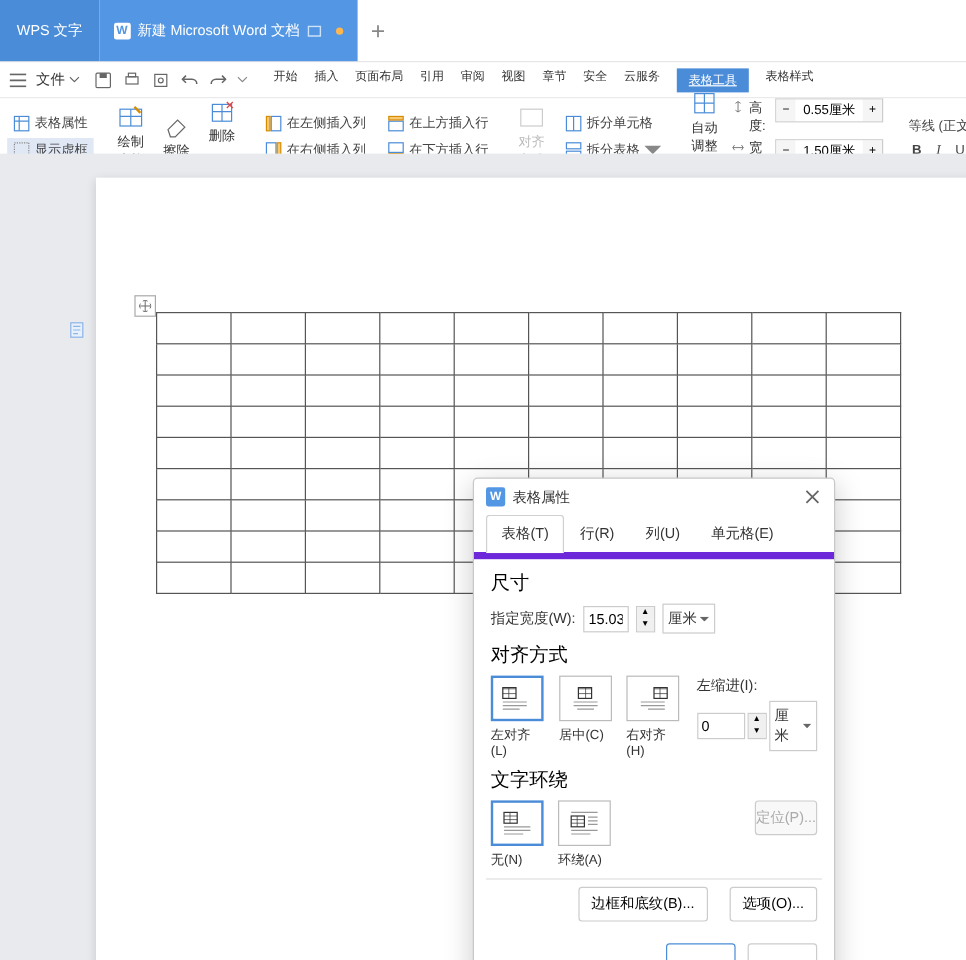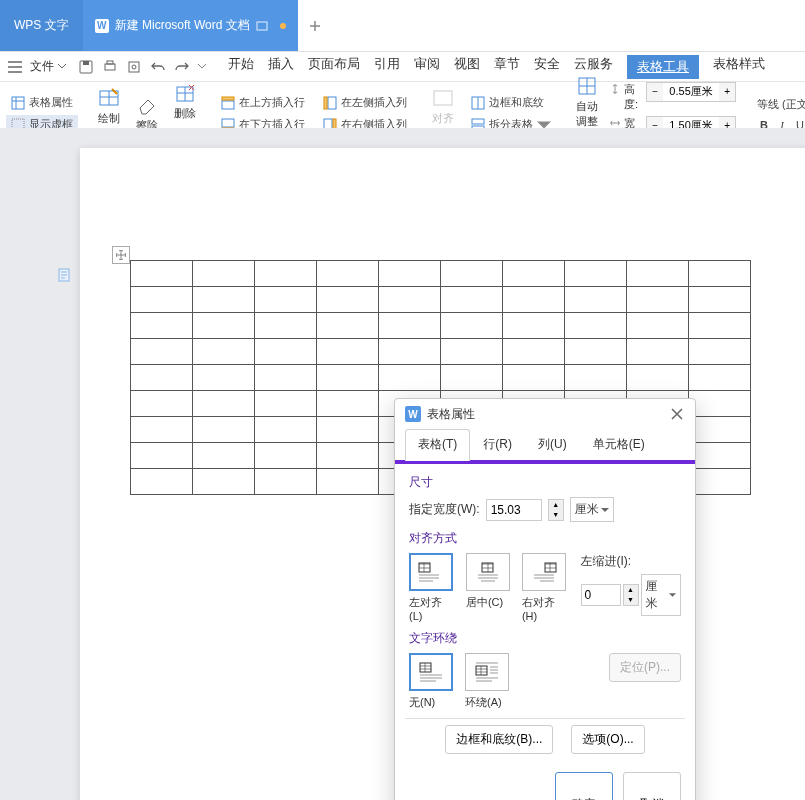--- a/index.html
+++ b/index.html
@@ -13,21 +13,21 @@
 .tab-doc .win-icon { width: 14px; height: 14px; background: #fff; border-radius: 2px; display: flex; align-items: center; justify-content: center; color: #5396e3; font-size: 10px; font-weight: bold; }
 .tab-add { width: 34px; display: flex; align-items: center; justify-content: center; }
 .tab-add svg { width: 12px; height: 12px; }
 
 
 .menubar { height: 30px; display: flex; align-items: center; padding: 0 8px; gap: 2px; border-bottom: 1px solid #e5e5e5; background: #fff; }
 .menubar .file-menu { display: flex; align-items: center; gap: 4px; padding: 2px 6px; font-size: 12px; }
 .menubar .qat { display: flex; align-items: center; gap: 8px; margin-left: 4px; margin-right: 12px; }
 .menubar .qat span { width: 16px; height: 16px; display: flex; align-items: center; justify-content: center; color: #666; }
 .menubar .tabs { display: flex; gap: 14px; margin-left: 8px; }
-.menubar .rtab { font-size: 13px; color: #333; cursor: pointer; }
+.menubar .rtab { font-size: 10px; color: #333; cursor: pointer; }
 .menubar .rtab.active { background: #4a8cd8; color: #fff; padding: 3px 10px; border-radius: 0; text-decoration: underline; }
 .menubar .rtab.style { color: #333; }
 
 
 .ribbon { height: 64px; background: #fff; display: flex; align-items: center; padding: 4px 6px; gap: 8px; border-bottom: 1px solid #d0d0d0; }
 .rgroup { display: flex; flex-direction: column; gap: 3px; }
 .rbtn { display: flex; align-items: center; gap: 4px; padding: 2px 5px; font-size: 11px; color: #444; white-space: nowrap; }
 .rbtn svg, .rbtn .ic { width: 14px; height: 14px; flex-shrink: 0; }
 .rbtn-lg { display: flex; flex-direction: column; align-items: center; gap: 2px; padding: 2px 4px; font-size: 11px; }
 .rbtn-lg svg { width: 22px; height: 22px; }
@@ -44,48 +44,48 @@
 .side-icon { position: absolute; left: 58px; top: 140px; width: 14px; height: 14px; }
 .move-handle { position: absolute; left: 112px; top: 118px; width: 18px; height: 18px; border: 1px solid #aaa; background: #fff; display: flex; align-items: center; justify-content: center; }
 .table { position: absolute; left: 130px; top: 132px; border-collapse: collapse; }
 .table td { border: 1px solid #555; width: 62px; height: 26px; }
 
 
 .dialog { position: absolute; left: 394px; top: 398px; width: 302px; background: #fff; border: 1px solid #c8c8c8; border-radius: 4px; box-shadow: 0 6px 24px rgba(0,0,0,.2); }
 .dlg-title { height: 30px; display: flex; align-items: center; padding: 0 10px; gap: 6px; font-size: 12px; }
 .dlg-title .w-icon { width: 16px; height: 16px; background: #5396e3; border-radius: 2px; color: #fff; font-size: 10px; display: flex; align-items: center; justify-content: center; font-weight: bold; }
 .dlg-title .close { margin-left: auto; width: 16px; height: 16px; display: flex; align-items: center; justify-content: center; cursor: pointer; }
-.dlg-tabs { display: flex; padding: 0 10px; gap: 0; border-bottom: 4px solid #6d28d9; }
+.dlg-tabs { display: flex; padding: 0 10px; gap: 0; border-bottom: 6px solid #6d28d9; }
 .dlg-tab { padding: 6px 12px; font-size: 12px; cursor: pointer; border: 1px solid transparent; }
 .dlg-tab.active { border: 1px solid #d0d0d0; border-bottom: 1px solid #fff; background: #fff; margin-bottom: -1px; border-radius: 3px 3px 0 0; }
 .dlg-body { padding: 10px 14px; }
 .fs { margin-bottom: 8px; }
-.fs legend, .fs-title { font-size: 12px; color: #4c1d95; margin-bottom: 6px; display: block; }
+.fs legend, .fs-title { font-size: 16px; color: #000000; margin-bottom: 6px; display: block; }
 .sz-row { display: flex; align-items: center; gap: 6px; font-size: 12px; }
-.sz-row input[type=text] { width: 56px; border: 1px solid #ccc; padding: 3px 4px; text-align: left; font-size: 12px; }
+.sz-row input[type=text] { width: 38px; border: 1px solid #ccc; padding: 3px 4px; text-align: left; font-size: 12px; }
 .spinctl { display: flex; flex-direction: column; border: 1px solid #ccc; }
 .spinctl button { width: 14px; height: 10px; border: none; background: #f0f0f0; font-size: 7px; line-height: 8px; padding: 0; }
 .unit-sel { border: 1px solid #ccc; padding: 3px 4px; font-size: 12px; display: flex; align-items: center; gap: 2px; background: #fff; }
 .align-row { display: flex; gap: 12px; align-items: flex-start; }
 .align-opt { display: flex; flex-direction: column; align-items: flex-start; gap: 4px; }
 .align-box { width: 44px; height: 38px; border: 1px solid #bbb; background: #fff; display: flex; align-items: center; justify-content: center; }
 .align-box.sel { border: 2px solid #4a8cd8; }
 .align-box svg { width: 26px; height: 22px; }
 .align-lbl { font-size: 11px; }
 .indent-col { display: flex; flex-direction: column; gap: 4px; font-size: 12px; }
 .indent-col .num-row { display: flex; align-items: center; gap: 2px; }
 .indent-col input { width: 40px; border: 1px solid #ccc; padding: 3px; font-size: 12px; }
 .wrap-row { display: flex; gap: 12px; align-items: flex-start; }
-.pos-btn { margin-left: auto; border: 1px solid #ccc; background: #f8f8f8; padding: 5px 10px; font-size: 12px; color: #aaa; border-radius: 3px; }
+.pos-btn { margin-left: auto; border: 1px solid #ccc; background: #f8f8f8; padding: 5px 0; font-size: 12px; color: #aaa; border-radius: 3px; }
 .dlg-actions { display: flex; justify-content: flex-end; gap: 10px; padding: 8px 14px 10px; }
 .dlg-actions button { border: 1px solid #ccc; background: #fff; padding: 23px 16px; font-size: 12px; border-radius: 3px; cursor: pointer; }
 .dlg-actions .primary { border: 1.5px solid #4a8cd8; color: #333; }
 .hr { border: none; border-top: 1px solid #e0e0e0; margin: 6px -4px; }
 .btn-inline { border: 1px solid #ccc; background: #fff; padding: 5px 10px; font-size: 12px; border-radius: 3px; cursor: pointer; }
-.row-end { display: flex; justify-content: center; gap: 18px; margin-top: 4px; }
+.row-end { display: flex; justify-content: flex-end; gap: 18px; margin-top: 4px; }
 </style>
 </head>
 <body>
 
 <div class="titlebar">
   <div class="tab-app">WPS 文字</div>
   <div class="tab-doc">
     <span class="win-icon">W</span>
     <span>新建 Microsoft Word 文档</span>
     <svg width="12" height="10" viewBox="0 0 12 10">
@@ -197,63 +197,63 @@
       </svg>
       <span>删除</span>
       <svg width="8" height="4" viewBox="0 0 8 4">
         <path d="M0 0l4 4 4-4" fill="#888"></path>
       </svg>
     </div>
   <div class="rsep"></div>
   <div class="rgroup">
     <div class="rbtn">
         <svg viewBox="0 0 14 14">
+          <rect x="5" y="1" width="8" height="12" fill="none" stroke="#4a8cd8"></rect>
+          <rect x="1" y="1" width="3" height="12" fill="#f7c873" stroke="#d68b00"></rect>
+        </svg>
+        <span>在左侧插入列</span>
+      </div>
+    <div class="rbtn">
+        <svg viewBox="0 0 14 14">
+          <rect x="1" y="1" width="8" height="12" fill="none" stroke="#4a8cd8"></rect>
+          <rect x="10" y="1" width="3" height="12" fill="#f7c873" stroke="#d68b00"></rect>
+        </svg>
+        <span>在右侧插入列</span>
+      </div>
+  </div>
+  <div class="rgroup">
+    <div class="rbtn">
+        <svg viewBox="0 0 14 14">
           <rect x="1" y="5" width="12" height="8" fill="none" stroke="#4a8cd8"></rect>
           <rect x="1" y="1" width="12" height="3" fill="#f7c873" stroke="#d68b00"></rect>
         </svg>
         <span>在上方插入行</span>
       </div>
     <div class="rbtn">
         <svg viewBox="0 0 14 14">
           <rect x="1" y="1" width="12" height="8" fill="none" stroke="#4a8cd8"></rect>
           <rect x="1" y="10" width="12" height="3" fill="#f7c873" stroke="#d68b00"></rect>
         </svg>
         <span>在下方插入行</span>
-      </div>
-  </div>
-  <div class="rgroup">
-    <div class="rbtn">
-        <svg viewBox="0 0 14 14">
-          <rect x="5" y="1" width="8" height="12" fill="none" stroke="#4a8cd8"></rect>
-          <rect x="1" y="1" width="3" height="12" fill="#f7c873" stroke="#d68b00"></rect>
-        </svg>
-        <span>在左侧插入列</span>
-      </div>
-    <div class="rbtn">
-        <svg viewBox="0 0 14 14">
-          <rect x="1" y="1" width="8" height="12" fill="none" stroke="#4a8cd8"></rect>
-          <rect x="10" y="1" width="3" height="12" fill="#f7c873" stroke="#d68b00"></rect>
-        </svg>
-        <span>在右侧插入列</span>
       </div>
   </div>
   <div class="rsep"></div>
   <div class="rbtn-lg" style="color:#bbb">
       <svg viewBox="0 0 22 22">
         <rect x="2" y="4" width="18" height="14" fill="none" stroke="#ccc"></rect>
       </svg>
       <span>对齐方式</span>
     </div>
   <div class="rgroup">
     <div class="rbtn">
         <svg viewBox="0 0 14 14">
           <rect x="1" y="1" width="12" height="12" fill="none" stroke="#4a8cd8"></rect>
           <path d="M7 1v12" stroke="#4a8cd8"></path>
         </svg>
-        <span>边框和底纹</span>
+        <span>拆分单元格</span>
       </div>
     <div class="rbtn">
         <svg viewBox="0 0 14 14">
           <rect x="1" y="1" width="12" height="5" fill="none" stroke="#4a8cd8"></rect>
           <rect x="1" y="8" width="12" height="5" fill="none" stroke="#4a8cd8"></rect>
         </svg>
         <span>拆分表格</span>
         <svg width="8" height="4" viewBox="0 0 8 4">
           <path d="M0 0l4 4 4-4" fill="#888"></path>
         </svg>

